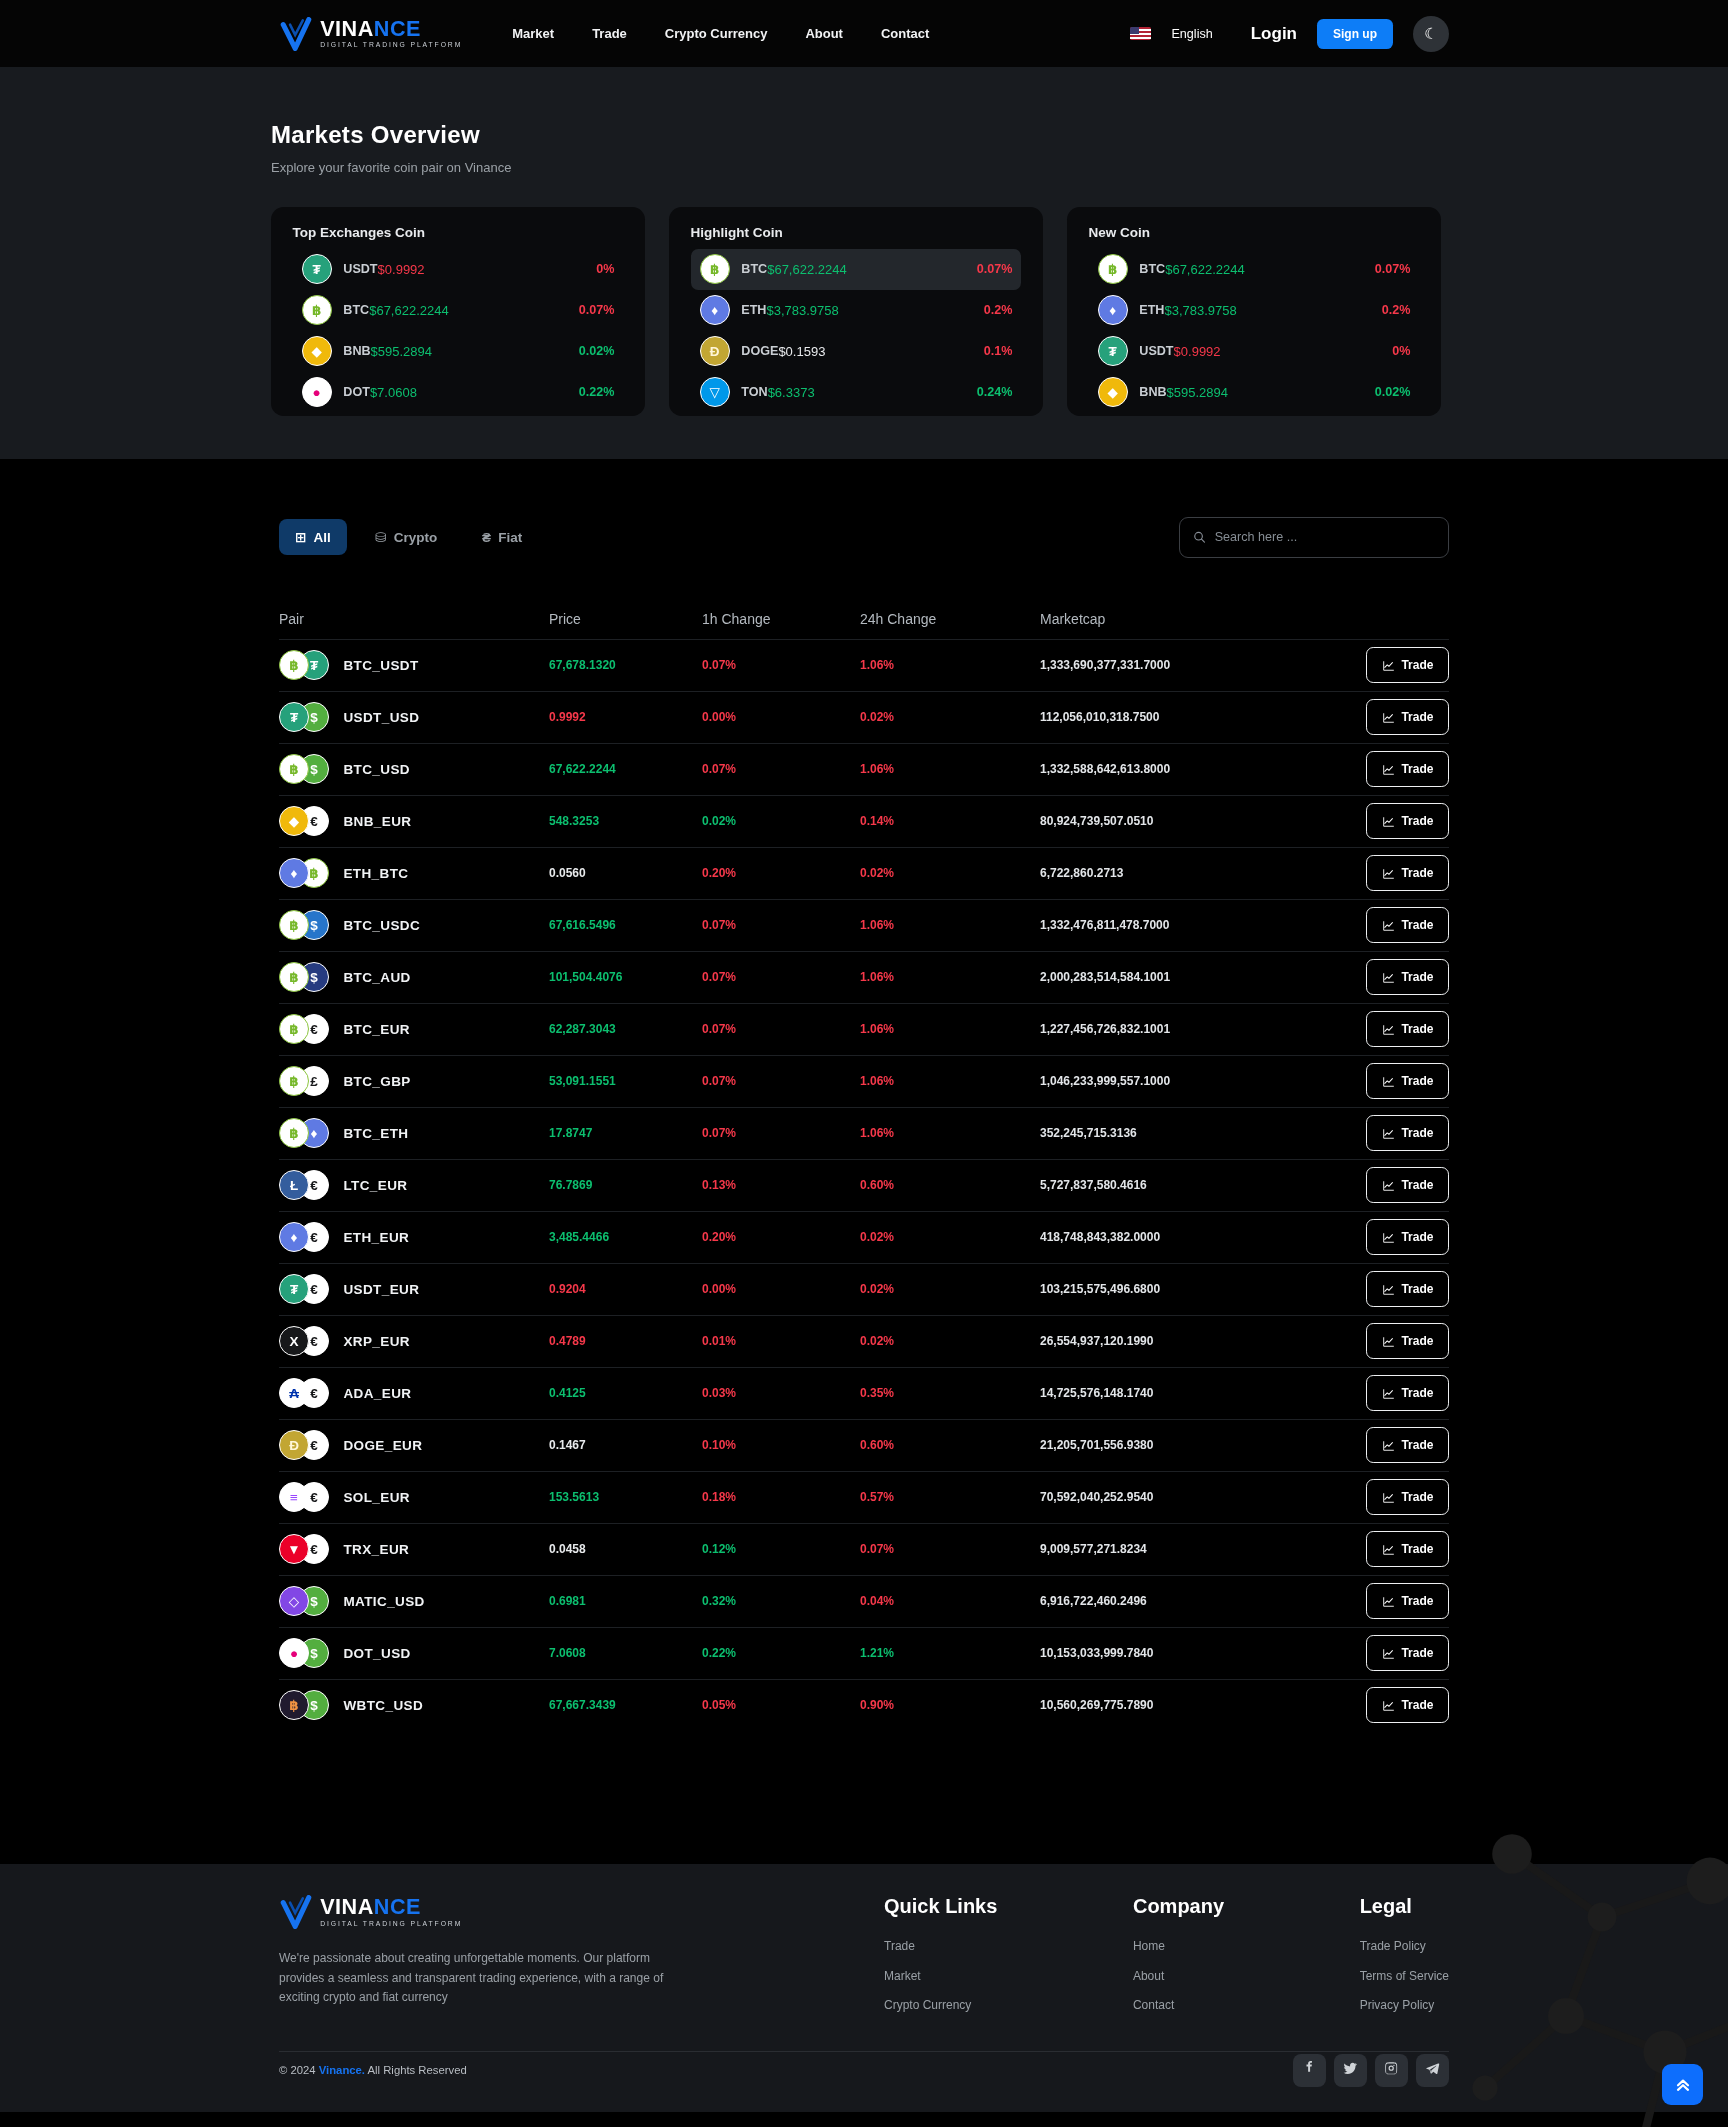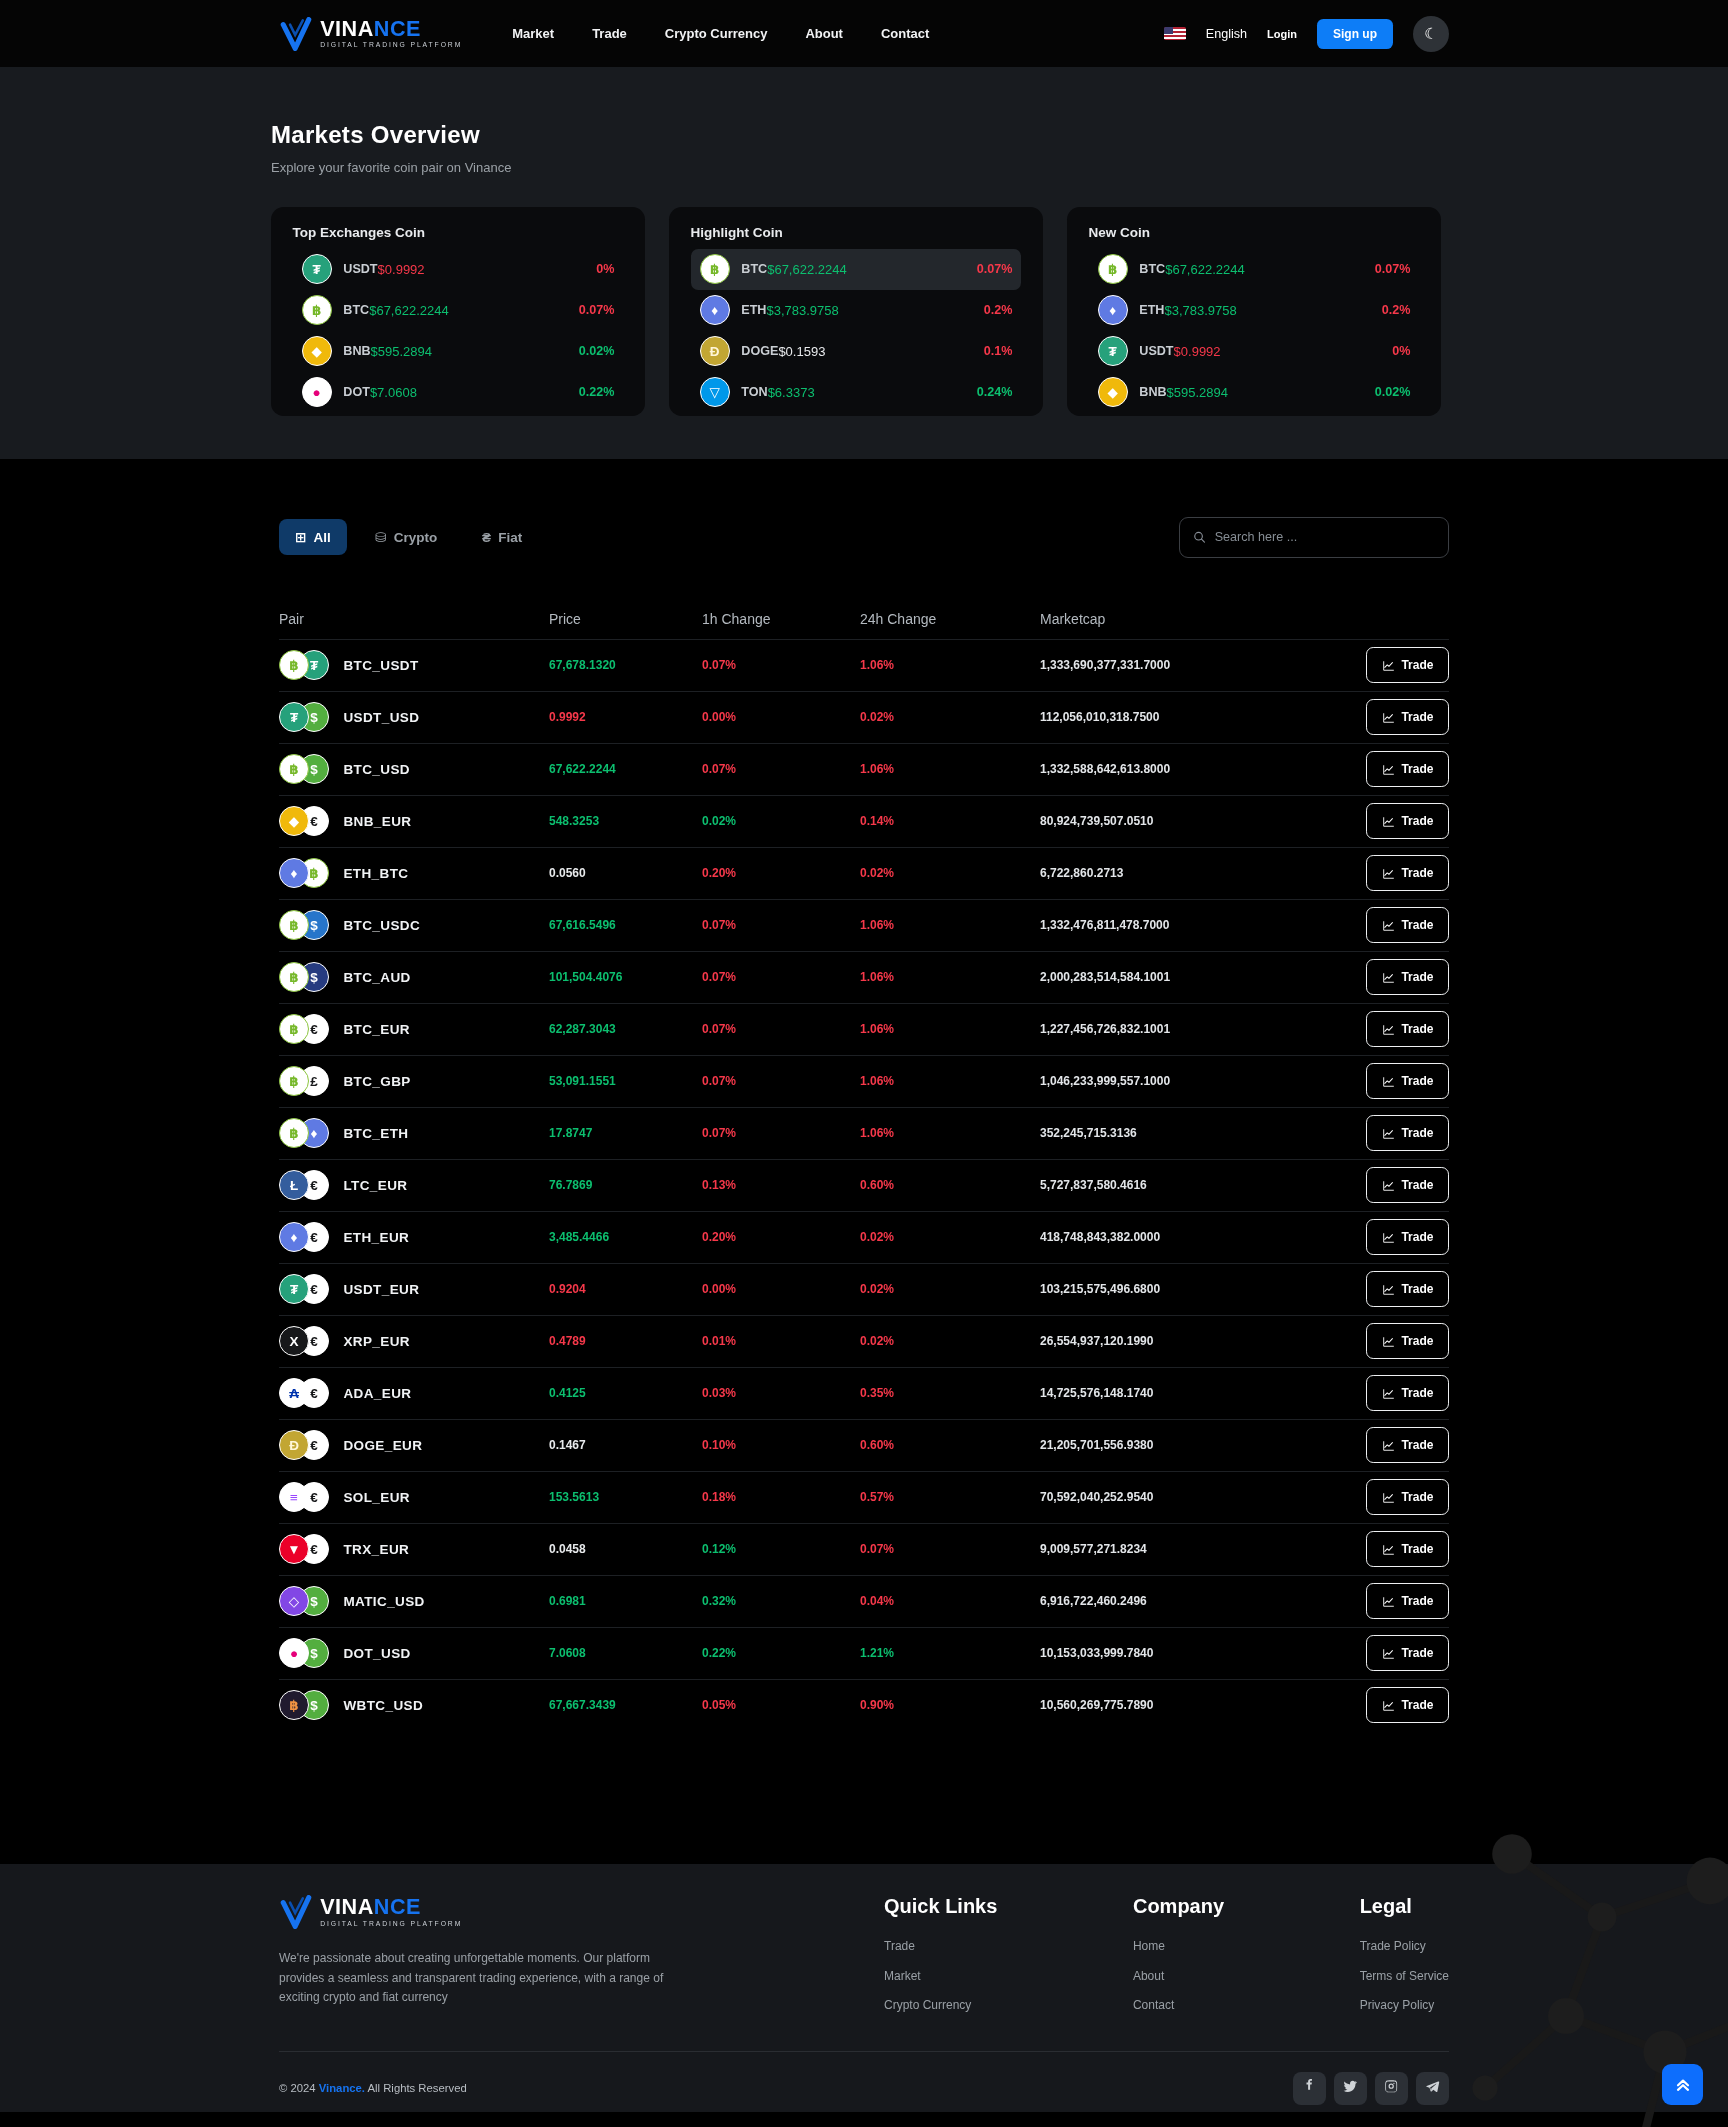--- a/index.html
+++ b/index.html
@@ -16,21 +16,21 @@
   .logo-text { font-size:21.6px; font-weight:800; letter-spacing:0.5px; color:#fff; }
   .logo-text .accent { color:#1673f0; }
   .logo-tag { font-size:6.8px; letter-spacing:1.9px; color:#cdd2d8; margin-top:2.7px; }
   .nav { display:flex; gap:38px; margin-left:50px; }
   .nav a { color:#f2f3f5; font-size:13px; font-weight:600; text-decoration:none; cursor:pointer; }
   .header-right { margin-left:auto; display:flex; align-items:center; gap:20px; }
   .flag { width:21.6px; height:13.5px; position:relative; display:inline-block;
     background:repeating-linear-gradient(#b22234 0 2px,#fff 2px 4px); border-radius:1.8px; overflow:hidden;}
   .flag i { position:absolute; left:0; top:0; width:9px; height:7.2px; background:#3c3b6e; display:block; }
   .lang-label { font-size:12.6px; font-weight:400; color:#fff; }
-  .login-link { font-size:11px; font-weight:600; color:#fff; text-decoration:none; cursor:pointer; }
+  .login-link { font-size:17px; font-weight:600; color:#fff; text-decoration:none; cursor:pointer;margin-left:18px; }
   .signup-btn { background:#0d7df7; color:#fff; border:none; border-radius:6.3px; padding:8px 16px;
     font-size:12px; font-weight:600; cursor:pointer; font-family:inherit; }
   .theme-btn { width:36px; height:36px; border-radius:50%; background:#2e3237; border:none; color:#fff;
     font-size:15.3px; cursor:pointer; display:flex; align-items:center; justify-content:center; }
 
   
   .hero { background:#181b1f; padding:54px 16px 43px 0; }
   .hero-title { font-size:24px; font-weight:800; color:#fff; letter-spacing:0.3px; }
   .hero-subtitle { font-size:13px; color:#9aa0a6; margin-top:10.8px; }
   .cards { display:flex; gap:24px; margin-top:32px; }
@@ -79,21 +79,21 @@
   .trade-btn svg { width:13.5px; height:13.5px; }
 
   
   .footer { background:#16181c; margin-top:133px; padding:31px 0 0 0; height:248px; }
   .footer-top { display:flex; }
   .f-left { width:401px; }
   .f-desc { margin-top:20px; font-size:12px; line-height:1.65; color:#9aa0a6; }
   .f-cols { display:flex; margin-left:auto; width:565px; justify-content:space-between; }
   .f-col h4 { font-size:20px; font-weight:700; color:#fff; margin-bottom:21.6px; }
   .f-col a { display:block; font-size:12px; color:#9aa0a6; text-decoration:none; margin-bottom:15.3px; cursor:pointer; }
-  .footer-bottom { border-top:0.9px solid #2a2d32; margin-top:23.4px; padding-top:20px; display:flex; align-items:center; }
+  .footer-bottom { border-top:0.9px solid #2a2d32; margin-top:23.4px; padding-top:2px; display:flex; align-items:center; }
   .copyright { font-size:11.3px; color:#b9bec4; }
   .copyright .brand { color:#1673f0; font-weight:600; }
   .socials { margin-left:auto; display:flex; gap:8px; }
   .social-btn { width:33px; height:33px; background:#2c3036; border:none; border-radius:8px; color:#cfd3d7;
     display:flex; align-items:center; justify-content:center; cursor:pointer; }
   .social-btn svg { width:14.4px; height:14.4px; fill:#cfd3d7; }
 
   .scroll-top { position:absolute; right:25px; bottom:23.4px; width:41px; height:41px; background:#0d6efd;
     border:none; border-radius:9px; cursor:pointer; display:flex; align-items:center; justify-content:center; z-index:9;}
   .scroll-top svg { width:20px; height:20px; }

